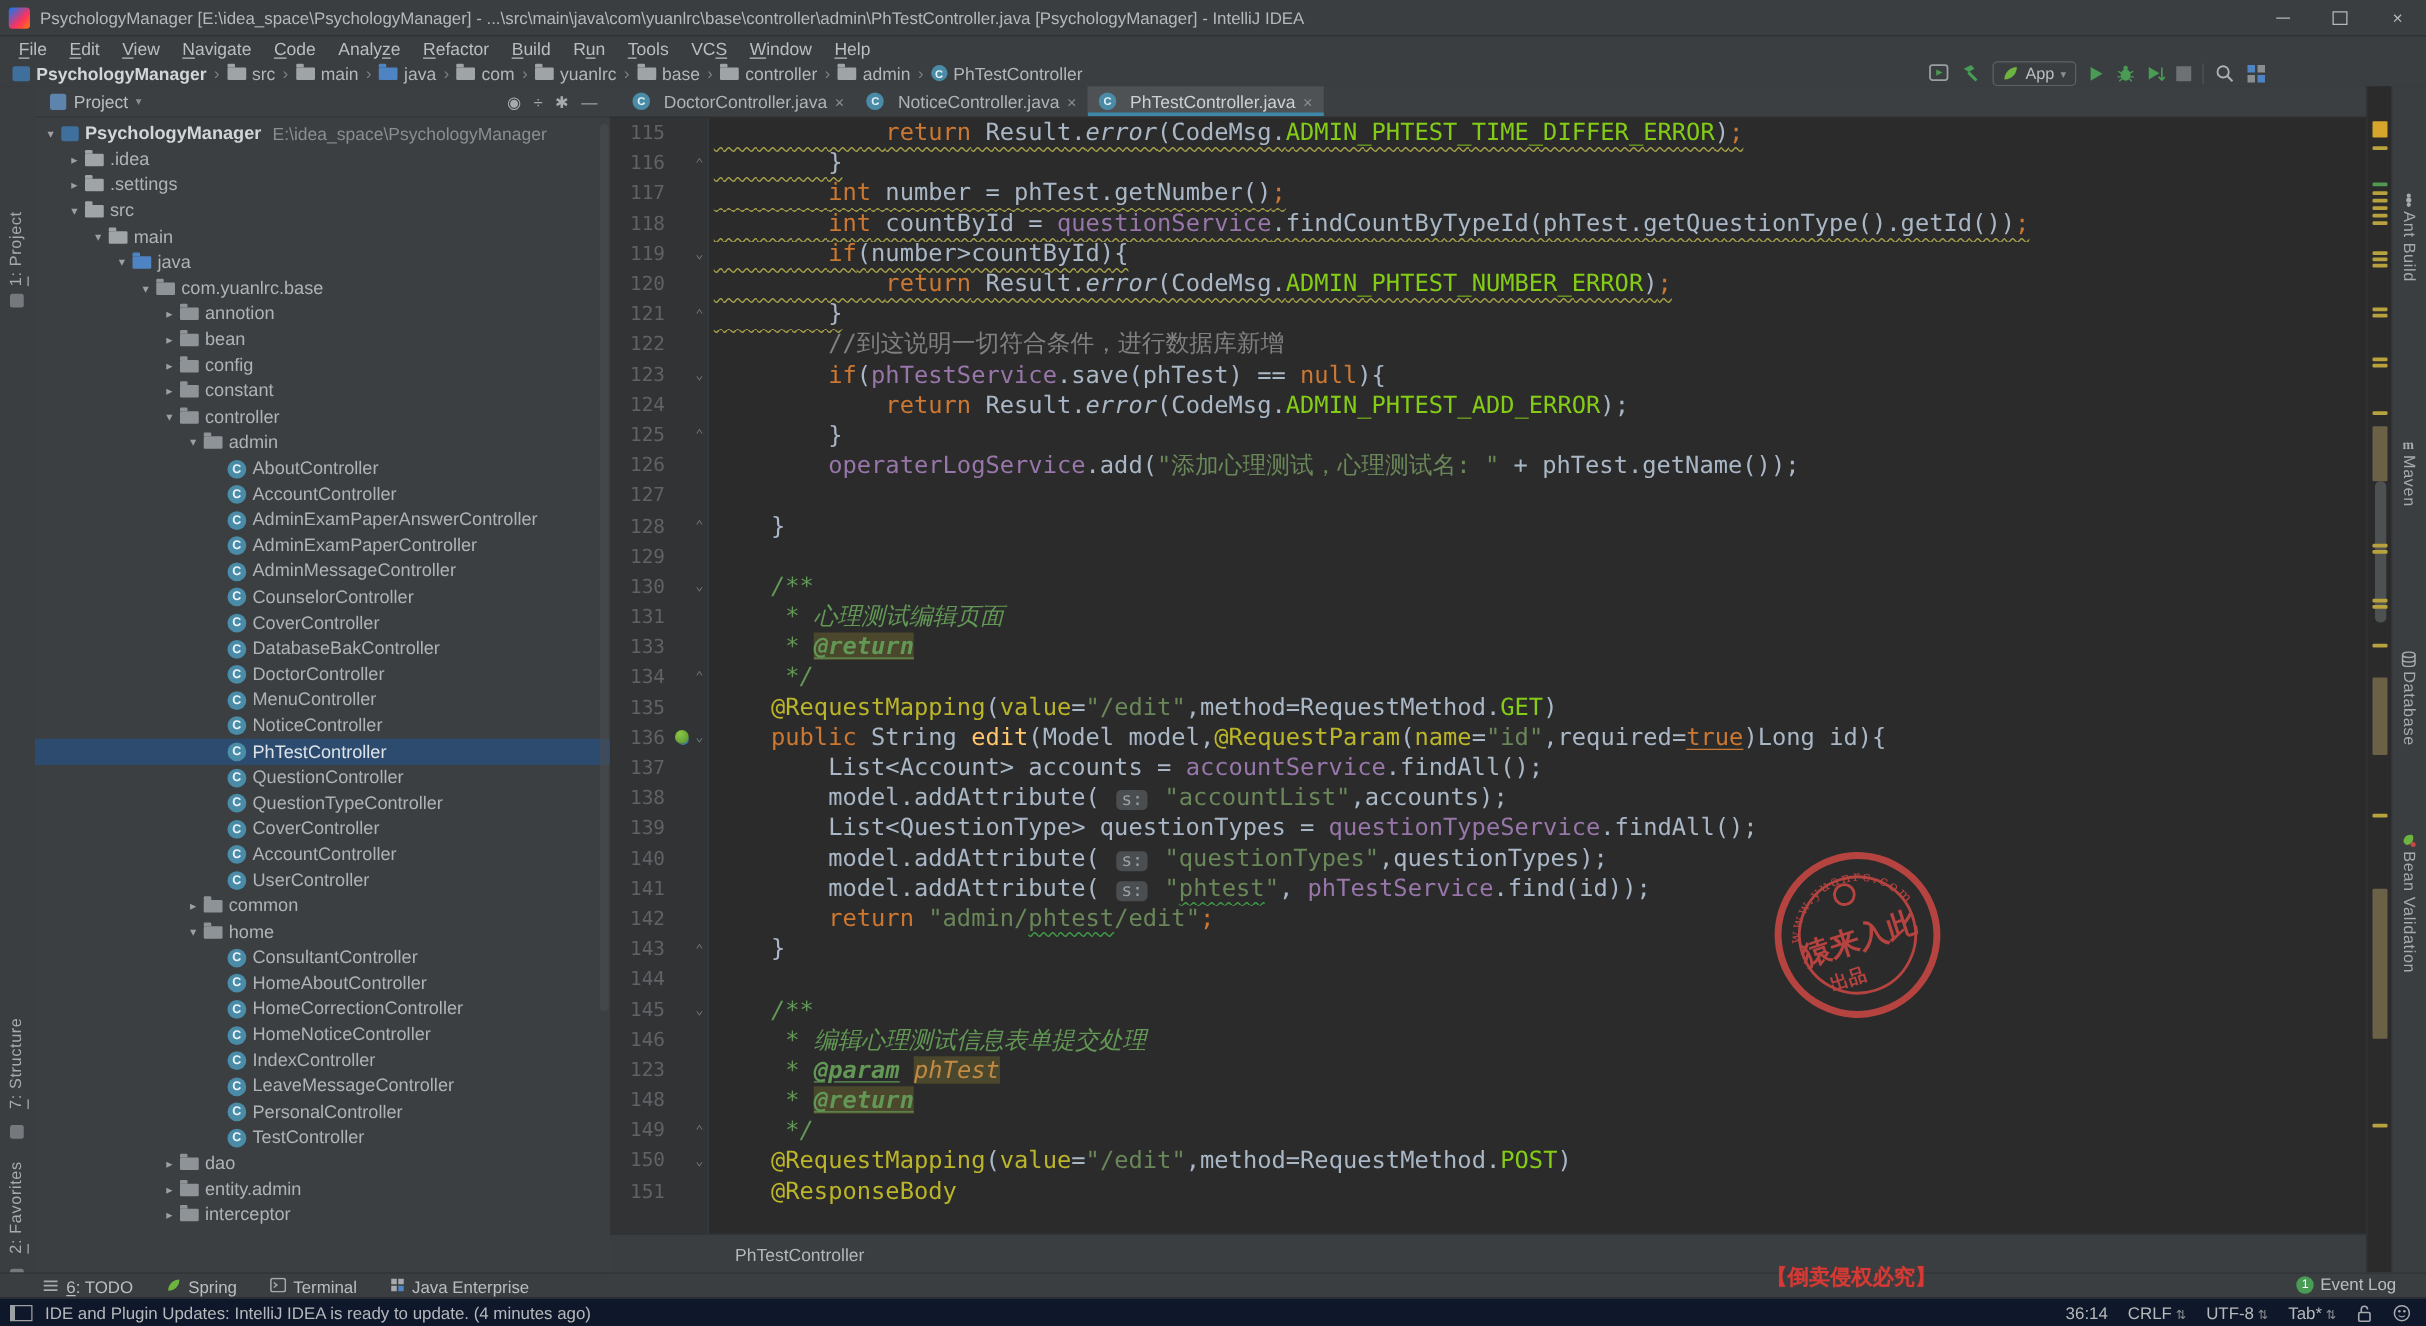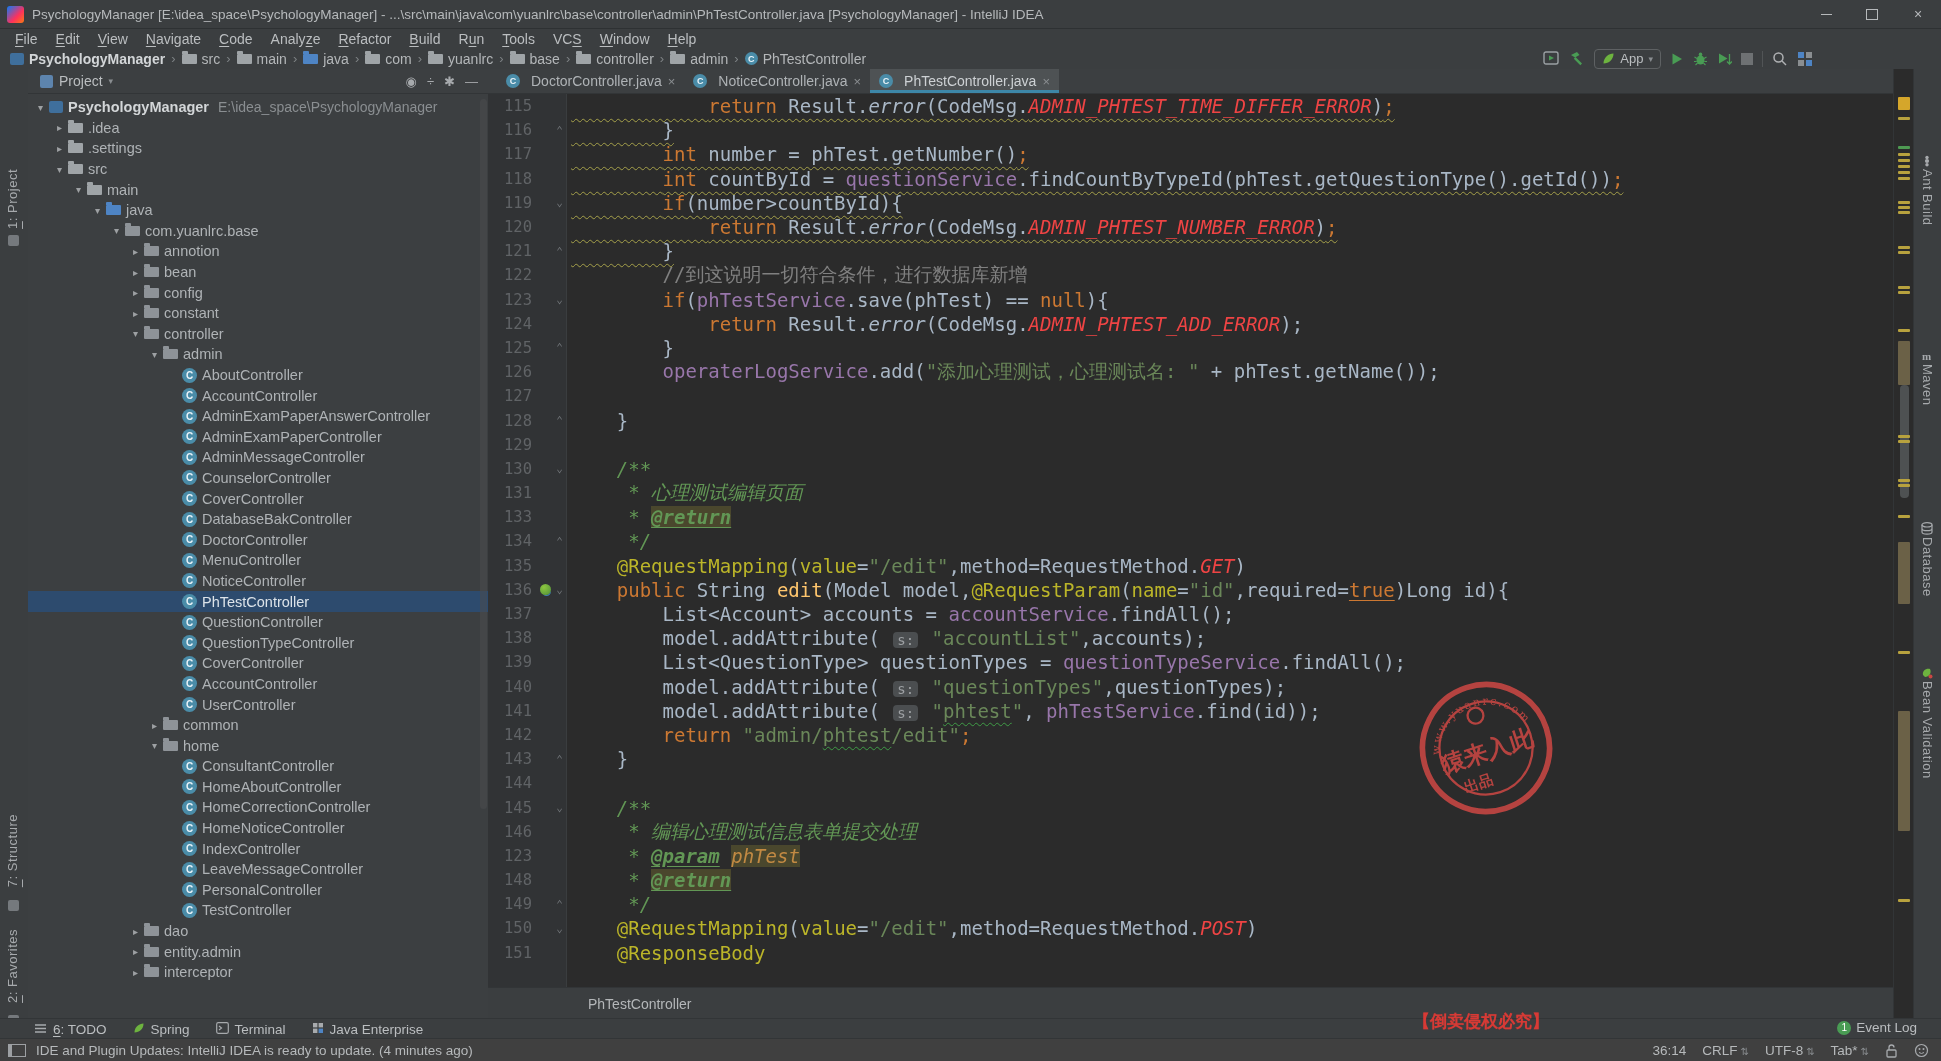--- a/index.html
+++ b/index.html
@@ -57,21 +57,21 @@
   .cl{display:flex;align-items:center;height:24.2px;position:relative;}
   .ln{width:44px;flex:none;text-align:right;padding-right:6px;color:#606366;font:15.5px "DejaVu Sans Mono",monospace;}
   .gslot{width:14px;flex:none;display:flex;align-items:center;justify-content:center;}
   .fold{width:15px;flex:none;color:#72767A;font-size:11px;text-align:center;font-family:"DejaVu Sans Mono",monospace;}
   .bean{width:11px;height:11px;border-radius:50%;background:radial-gradient(circle at 35% 30%,#8DC63F,#4F8F3A);box-shadow:1px 2px 0 -1px #3F7FB0;}
   .code{font-family:"DejaVu Sans Mono",monospace;font-size:19px;white-space:pre;margin-left:4px;}
   .tk-kw{color:#CC7832;}
   .tk-pl{color:#A9B7C6;}
   .tk-fld{color:#9876AA;}
   .tk-mi{color:#A9B7C6;font-style:italic;}
-  .tk-sf{color:#ef4444;font-style:italic;}
+  .tk-sf{color:#84cc16;}
   .tk-str{color:#6A8759;}
   .tk-strw{color:#6A8759;text-decoration:underline wavy #3F9C46 1px;text-underline-offset:4px;}
   .tk-cmt{color:#808080;}
   .tk-doc{color:#629755;font-style:italic;}
   .tk-dtag{color:#629755;font-style:italic;font-weight:bold;text-decoration:underline;text-underline-offset:3px;}
   .tk-dtagh{color:#629755;font-style:italic;font-weight:bold;text-decoration:underline;text-underline-offset:3px;background:#4A472D;}
   .tk-dprm{color:#C28A43;font-style:italic;background:#4A472D;}
   .tk-ann{color:#BBB529;}
   .tk-mdecl{color:#FFC66D;}
   .tk-hint{color:#9DA0A3;background:#4B4E50;border-radius:4px;font-size:14px;padding:0 4px;margin:0 2px;}
@@ -84,21 +84,21 @@
   .stripe-mark{position:absolute;left:4px;width:12px;border-radius:1px;}
   #scroll-thumb{position:absolute;left:6px;top:316px;width:9px;height:113px;background:#585B5D;border-radius:4px;opacity:.8;}
   #right-stripe{left:1913px;top:69px;width:28px;height:949px;background:#3B3E40;border-left:1px solid #323537;}
   .vlabel-r{position:absolute;left:6px;writing-mode:vertical-rl;font-size:13px;color:#A7AAAD;letter-spacing:.5px;white-space:nowrap;}
   .r-icon{position:absolute;left:7px;}
   
   #bottombar{left:0;top:1018px;width:1941px;height:20px;background:#3B3E40;border-top:1px solid #323537;display:flex;align-items:center;padding-left:34px;gap:26px;}
   .bb-item{display:flex;align-items:center;gap:6px;font-size:13.5px;color:#BBBEC0;}
   #event-log{position:absolute;right:24px;top:1020px;display:flex;align-items:center;gap:5px;font-size:13.5px;color:#BBBEC0;}
   .badge{width:14px;height:14px;border-radius:50%;background:#499C54;color:#fff;font-size:10px;display:inline-flex;align-items:center;justify-content:center;}
-  #statusbar{left:0;top:1038px;width:1941px;height:23px;background:#404040;border-top:1px solid #323537;display:flex;align-items:center;font-size:13.5px;color:#B6B9BB;}
+  #statusbar{left:0;top:1038px;width:1941px;height:23px;background:#0f172a;border-top:1px solid #323537;display:flex;align-items:center;font-size:13.5px;color:#B6B9BB;}
   #status-toggle{margin:0 10px 0 8px;width:13px;height:11px;border:1px solid #9DA0A3;border-left-width:4px;}
   #status-right{margin-left:auto;display:flex;align-items:center;gap:16px;padding-right:12px;}
   .mini-arrows{font-size:10px;color:#8A8E91;margin-left:3px;}
   
   #stamp{left:1418px;top:678px;width:136px;height:140px;transform:rotate(-18deg);opacity:.88;}
   #notice-watermark{left:1413px;top:1010px;font-size:17px;font-weight:bold;color:#E03A35;font-family:"DejaVu Serif",serif;white-space:nowrap;opacity:.95;text-shadow:0 0 1px rgba(224,58,53,.5);}
   u{text-decoration-thickness:1px;text-underline-offset:2px;}
 </style>
 </head>
 <body>

